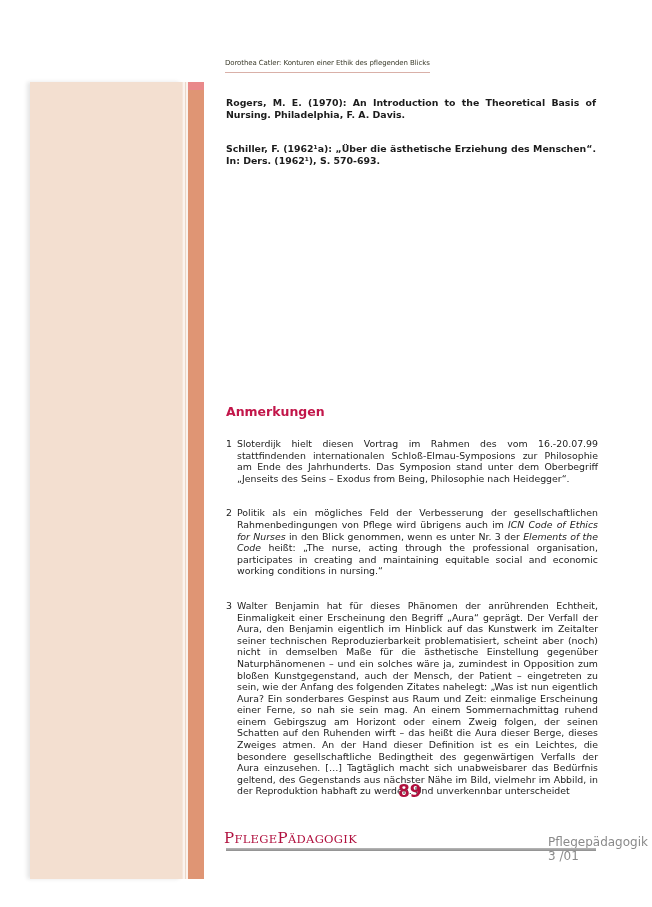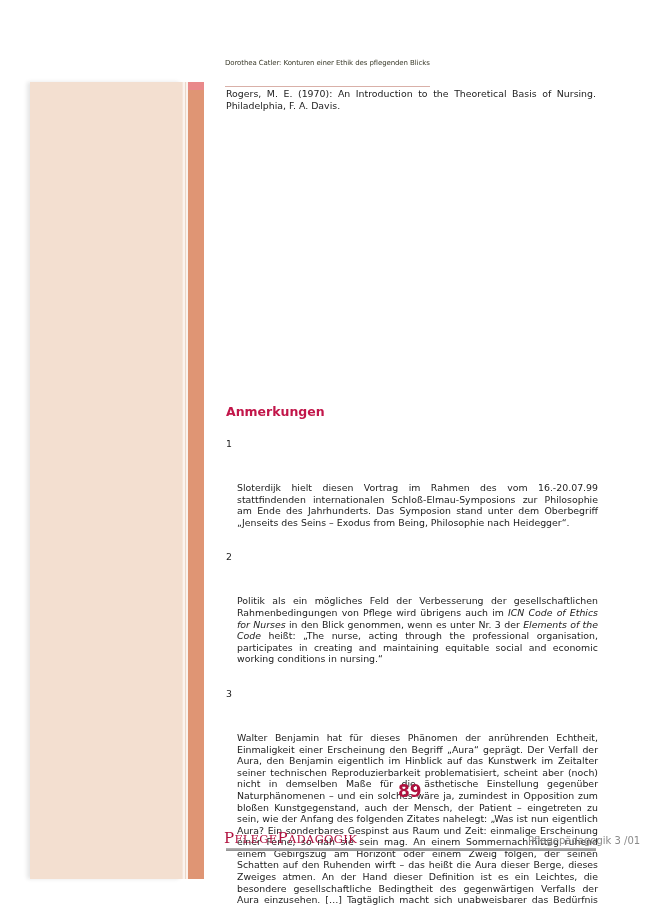--- a/index.html
+++ b/index.html
@@ -15,64 +15,65 @@
     }
     .accent-bar {
       position: absolute; left: 188px; top: 82px; width: 16px; height: 797px;
       background: #df9574;
     }
     .accent-bar::before {
       content: ""; position: absolute; left: 0; top: 0; width: 16px; height: 8px; background: #e9898a;
     }
     .running-head {
       position: absolute; left: 225px; top: 59px; font-size: 7px; color: #3a3a2a;
-      border-bottom: 1px solid #d9b0a8; padding-bottom: 19px; letter-spacing: -0.1px;
+      border-bottom: 1px solid #d9b0a8; padding-bottom: 5px; letter-spacing: -0.1px;
     }
     .content {
       position: absolute; left: 226px; top: 84px; width: 370px;
       font-size: 9.4px; line-height: 11.6px; color: #1c1c1c; text-align: justify;
     }
-    .ref { margin: 4px 0 23px 0; }
+    .ref { margin: 13px 0 23px 0; font-weight: bold; }
     .ref.last { margin-bottom: 0; }
     .section-title {
       position: absolute; left: 226px; top: 404px;
       font-family: "DejaVu Sans", sans-serif; font-weight: bold; font-size: 12.5px; color: #c2164a;
     }
     .notes { position: absolute; left: 226px; top: 438px; width: 372px; font-size: 9.4px; line-height: 11.6px; color: #1c1c1c; text-align: justify; }
     .note { display: flex; margin-bottom: 23px; }
     .note-num { width: 11px; flex: 0 0 11px; }
-    .note-text { flex: 1; margin-top: 44px; }
+    .note-text { flex: 1; }
     .footer-brand {
       position: absolute; left: 224px; top: 829px; font-family: "DejaVu Serif", serif; font-weight: normal;
       color: #b0103e; font-size: 15px; letter-spacing: 0.3px;
     }
     .footer-brand .sc { font-size: 11.5px; }
     .footer-page {
       position: absolute; left: 398px; top: 781px; font-family: "DejaVu Sans", sans-serif; font-weight: bold;
       color: #b0103e; font-size: 17px;
     }
     .footer-issue {
-      position: absolute; left: 528px; top: 835px; font-size: 10px; color: #8a8a8a;
+      position: absolute; left: 548px; top: 835px; font-size: 12px; color: #8a8a8a;
     }
     .footer-rule {
       position: absolute; left: 226px; top: 848px; width: 370px; height: 3px;
       background: linear-gradient(to bottom, #b8b8b8, #8e8e8e);
     }
   </style>
 </head>
 <body>
 
 <div class="side-panel"></div>
 <div class="side-lines"></div>
 <div class="accent-bar"></div>
 
 <div class="running-head">Dorothea Catler: Konturen einer Ethik des pflegenden Blicks</div>
 
 <div class="content">
   <p class="ref">Rogers, M. E. (1970): An Introduction to the Theoretical Basis of Nursing. Philadelphia, F. A. Davis.</p>
+  <p class="ref">Schiller, F. (1962¹a): „Über die ästhetische Erziehung des Menschen“. In: Ders. (1962¹), S. 570-693.</p>
 </div>
 
 <div class="section-title">Anmerkungen</div>
 
 <div class="notes">
   <div class="note">
     <span class="note-num">1</span>
     <span class="note-text">Sloterdijk hielt diesen Vortrag im Rahmen des vom 16.-20.07.99 stattfindenden internationalen Schloß-Elmau-Symposions zur Philosophie am Ende des Jahrhunderts. Das Symposion stand unter dem Oberbegriff „Jenseits des Seins – Exodus from Being, Philosophie nach Heidegger“.</span>
   </div>
   <div class="note">

